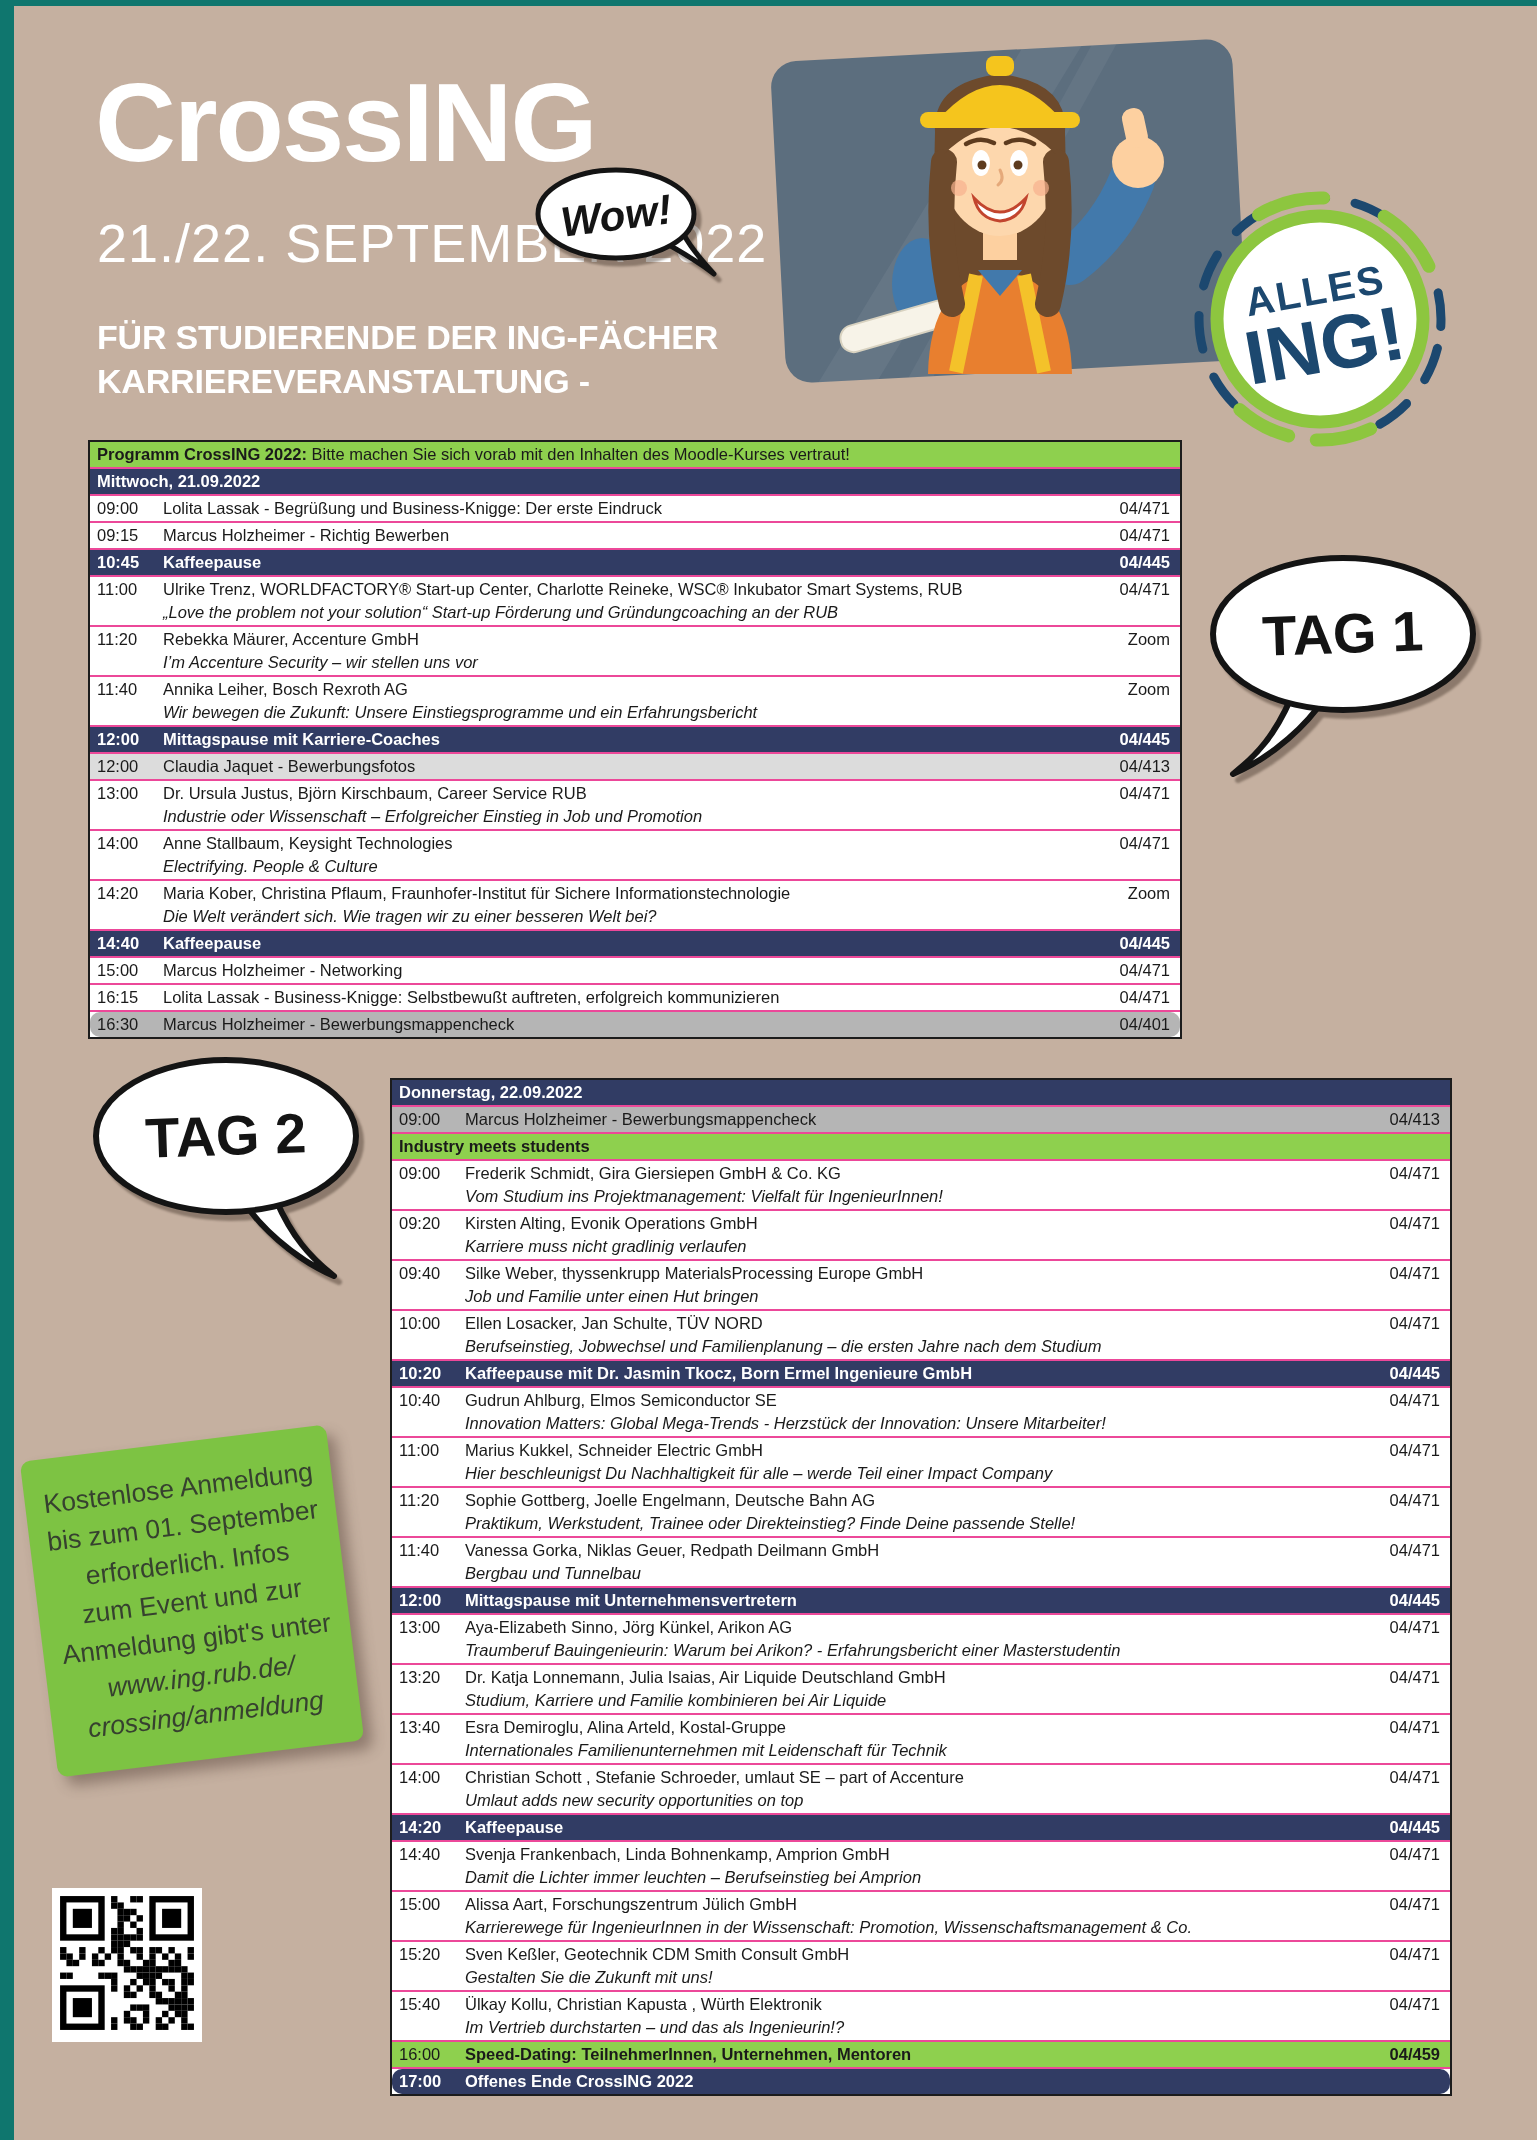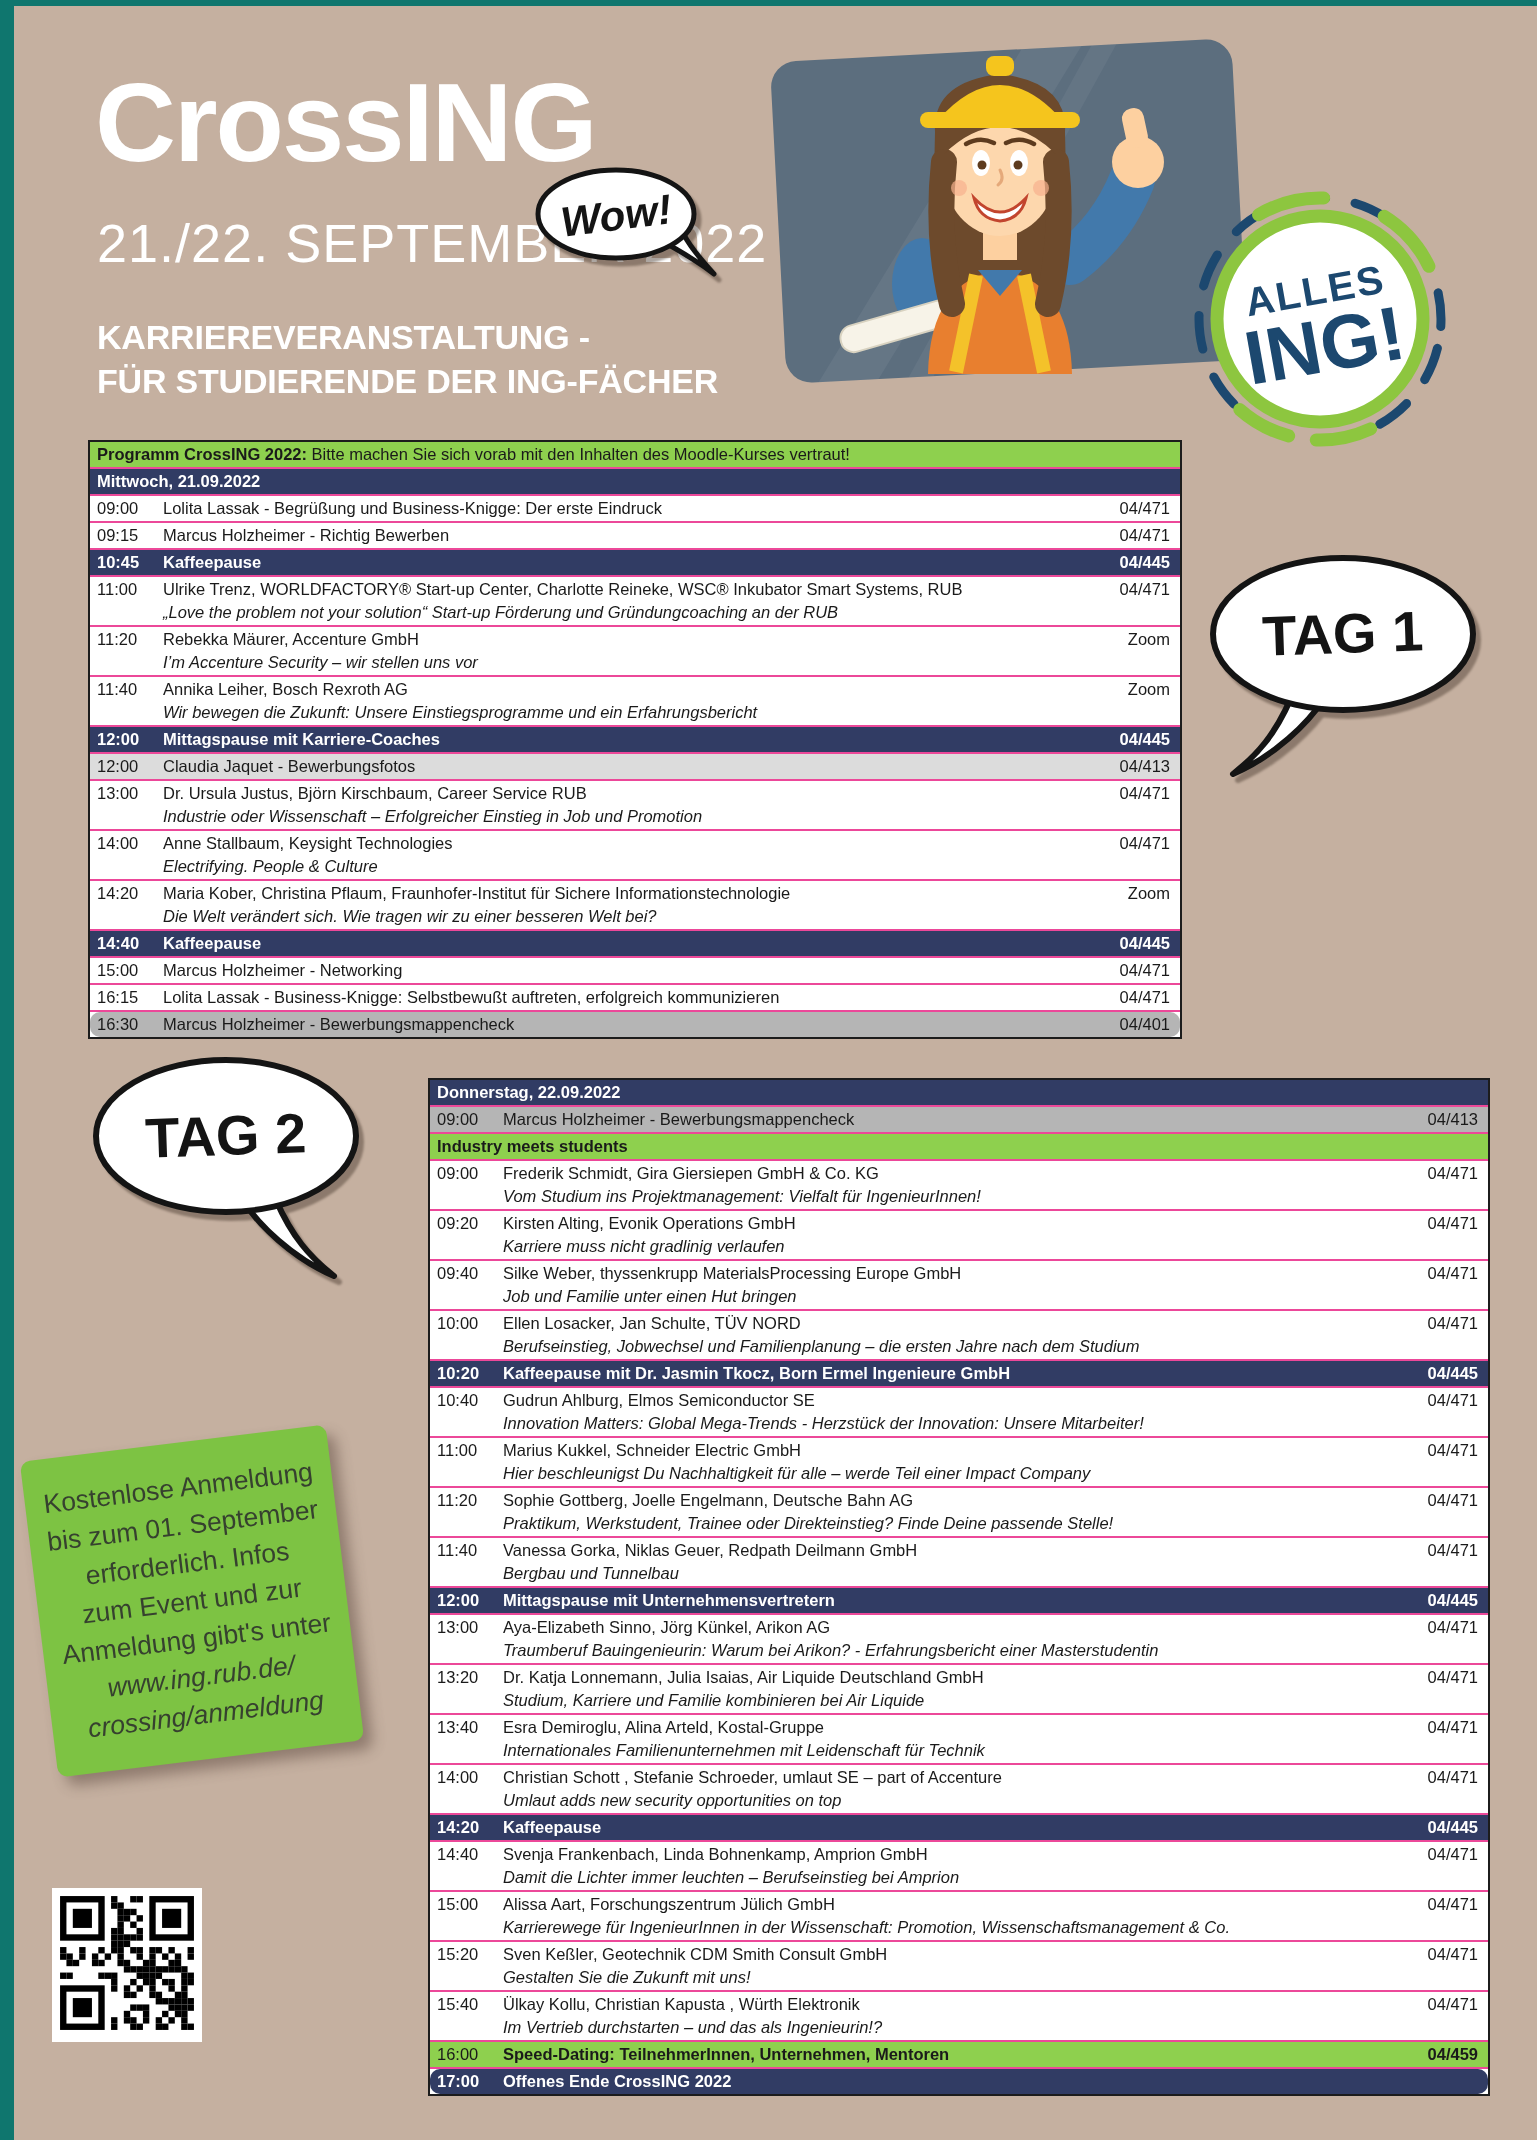--- a/index.html
+++ b/index.html
@@ -8,21 +8,21 @@
   .bg{position:absolute;left:14px;top:6px;right:0;bottom:0;background:#c5b0a0;}
 
   
   .hd-title{position:absolute;left:95px;top:58px;color:#fff;font-size:112px;font-weight:700;letter-spacing:-2px;}
   .hd-date{position:absolute;left:97px;top:212px;color:#fff;font-size:54px;font-weight:300;letter-spacing:1px;}
   .hd-sub{position:absolute;left:97px;top:315px;color:#fff;font-size:34px;font-weight:700;line-height:44px;letter-spacing:-0.2px;}
 
   
   .schedule{position:absolute;background:#fff;border:2px solid #1c1c1c;}
   #table-day1{left:88px;top:440px;width:1090px;}
-  #table-day2{left:428px;top:1078px;width:1058px;}
+  #table-day2{left:390px;top:1078px;width:1058px;}
   .row{display:flex;align-items:flex-start;border-bottom:2px solid #ec4899;background:#fff;
        color:#1a1a1a;font-size:16.5px;line-height:23px;padding:1px 0;}
   .row:last-child{border-bottom:none;border-radius:10px;}
   .row .time{flex:none;width:66px;padding-left:7px;}
   .row .desc{flex:1;padding-right:6px;}
   .row .desc.nolead{padding-left:7px;}
   .row .room{flex:none;width:118px;text-align:right;padding-right:10px;}
   .row .sub{font-style:italic;}
   .bg-navy{background:#313c64;color:#ffffff;font-weight:700;}
   .bg-green{background:#8ed04e;}
@@ -96,22 +96,22 @@
     <circle cx="268" cy="153" r="4.5" fill="#5d3b1e"></circle>
     <path d="M250 158 Q255 168 248 173" stroke="#e5a97a" stroke-width="3" fill="none" stroke-linecap="round"></path>
     <path d="M224 186 Q250 214 276 186 Q271 207 250 209 Q229 207 224 186 Z" fill="#ffffff" stroke="#c2452e" stroke-width="3"></path>
     <circle cx="209" cy="176" r="8" fill="#f7b08d" opacity="0.7"></circle>
     <circle cx="291" cy="176" r="8" fill="#f7b08d" opacity="0.7"></circle>
   </svg>
 
   <div class="hd-title">CrossING</div>
   <div class="hd-date">21./22. SEPTEMBER 2022</div>
   <div class="hd-sub">
+    <div>FÜR STUDIERENDE DER ING-FÄCHER</div>
     <div>KARRIEREVERANSTALTUNG -</div>
-    <div>FÜR STUDIERENDE DER ING-FÄCHER</div>
   </div>
 
   <div class="bubble" id="bubble-wow">
     <svg width="200" height="130" viewBox="0 0 200 130">
       <path d="M130 80 C152 92 166 100 184 114 C164 92 154 78 148 62 Z" fill="#fff" stroke="#141414" stroke-width="5" stroke-linejoin="round"></path>
       <ellipse cx="86" cy="54" rx="78" ry="44" fill="#fff" stroke="#141414" stroke-width="5"></ellipse>
       <text x="86" y="70" text-anchor="middle" font-size="42" font-weight="800" font-style="italic" fill="#141414" transform="rotate(-7 86 54)">Wow!</text>
     </svg>
   </div>
 

